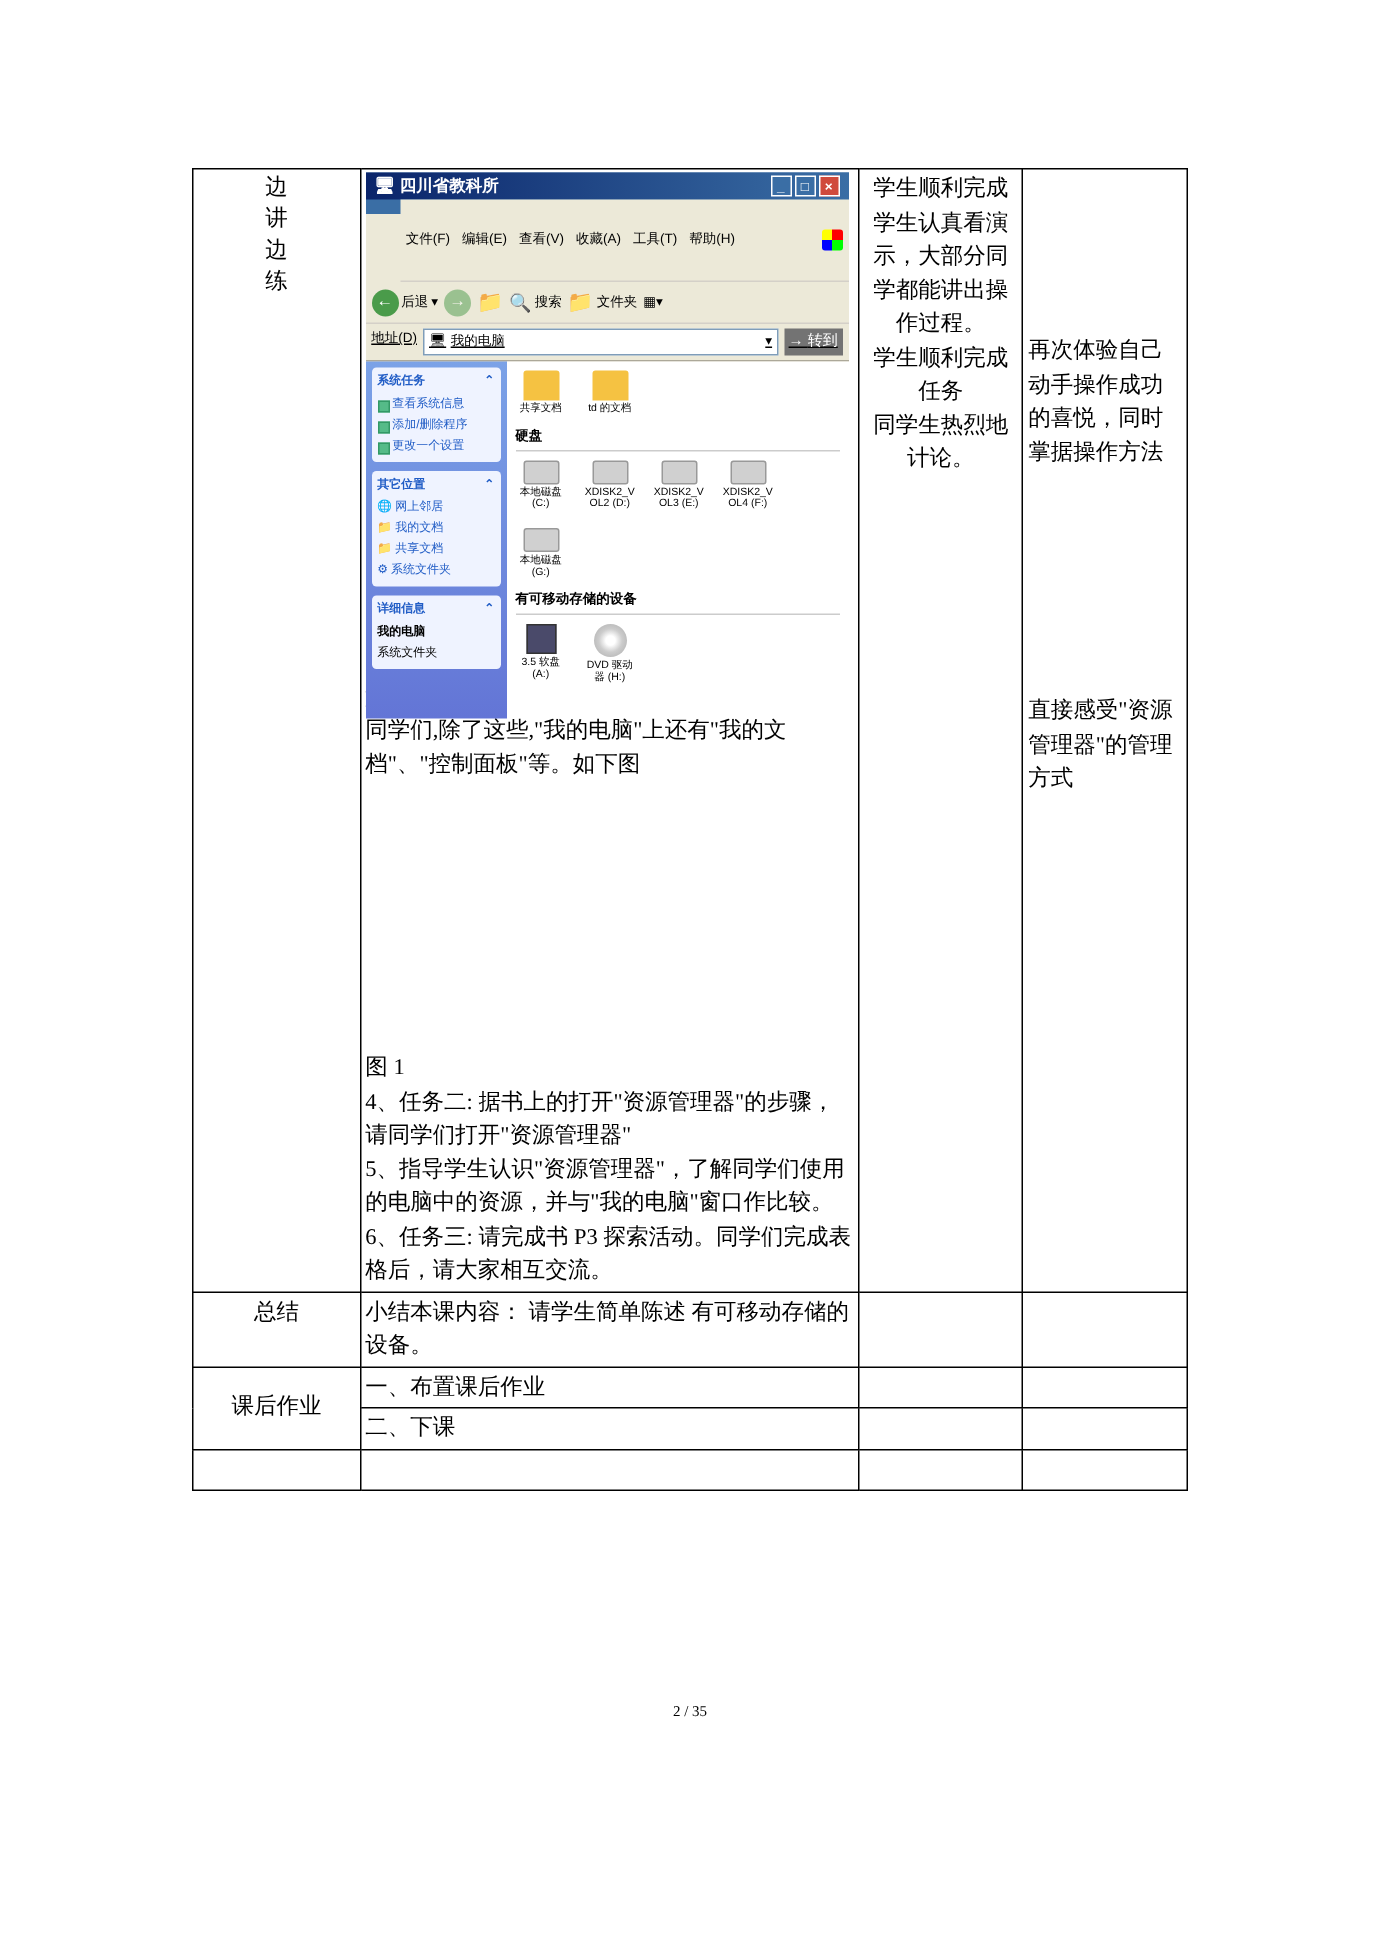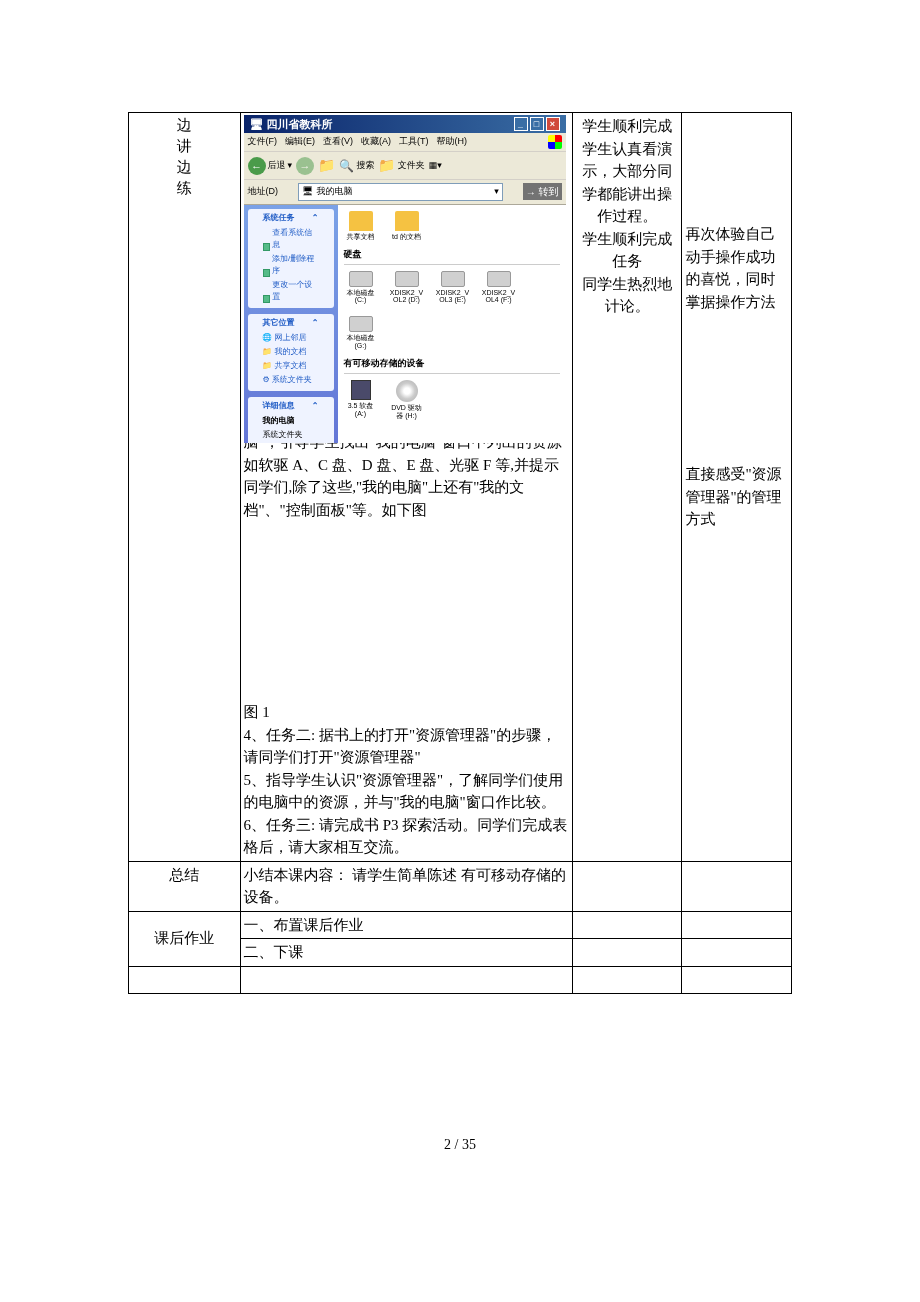--- a/index.html
+++ b/index.html
@@ -24,21 +24,21 @@
       font-size: 15px;
       word-wrap: break-word;
     }
     .col1 { width: 110px; text-align: center; }
     .col2 { width: 328px; }
     .col3 { width: 108px; text-align: center; }
     .col4 { width: 108px; }
     .footer {
       text-align: center;
       margin-top: 140px;
-      font-size: 14px;
+      font-size: 10px;
     }
     .screenshot {
       width: 322px;
       height: 310px;
       background: linear-gradient(to bottom, #3a6ea5 0, #3a6ea5 28px, #ece9d8 28px);
       font-family: "Microsoft YaHei", sans-serif;
       font-size: 9px;
       position: relative;
       margin-bottom: 6px;
     }
@@ -59,25 +59,26 @@
       background: #3a6ea5;
       border: 1px solid #fff;
       color: white;
       font-size: 9px;
       display: flex; align-items: center; justify-content: center;
       line-height: 1;
     }
     .winbtn.close { background: #d04a3c; }
     .menubar {
       background: #ece9d8;
-      padding: 2px 4px;
+      padding: 20px 4px;
       font-size: 9px;
       border-bottom: 1px solid #d4d0c8;
       display: flex;
       gap: 8px;
+      margin-left: 23px;
     }
     .menubar span { color: #000; }
     .winlogo {
       margin-left: auto;
       width: 14px; height: 14px;
       background: conic-gradient(#f00 0 25%, #0f0 0 50%, #00f 0 75%, #ff0 0);
       border-radius: 2px;
     }
     .toolbar {
       background: #ece9d8;
@@ -100,23 +101,23 @@
     }
     .nav-back { background: #4a9b4a; }
     .nav-fwd { background: #4a9b4a; opacity: 0.5; }
     .folder-icon { color: #f5c242; font-size: 14px; }
     .search-icon { color: #4a7; font-size: 12px; }
     .addressbar {
       background: #ece9d8;
       padding: 3px 4px;
       border-bottom: 1px solid #aca899;
       display: flex;
-      align-items: center;
-      gap: 20px;
-      font-size: 9px;
+      gap: 4px;
+      font-size: 9px;
+      text-decoration: underline;
     }
     .addr-input {
       flex: 1;
       background: white;
       border: 1px solid #7f9db9;
       padding: 1px 3px;
       font-size: 9px;
       display: flex;
       align-items: center;
       gap: 3px;
@@ -134,21 +135,21 @@
     .sidepanel {
       width: 94px;
       background: linear-gradient(to bottom, #7ba2e7, #6375d6);
       padding: 4px;
       overflow: hidden;
     }
     .panel-box {
       background: #eff3ff;
       border-radius: 3px;
       margin-bottom: 6px;
-      padding: 3px 15px;
+      padding: 3px 4px;
       font-size: 8px;
     }
     .panel-head {
       color: #215dc6;
       font-weight: bold;
       display: flex;
       justify-content: space-between;
       margin-bottom: 3px;
     }
     .panel-item {

